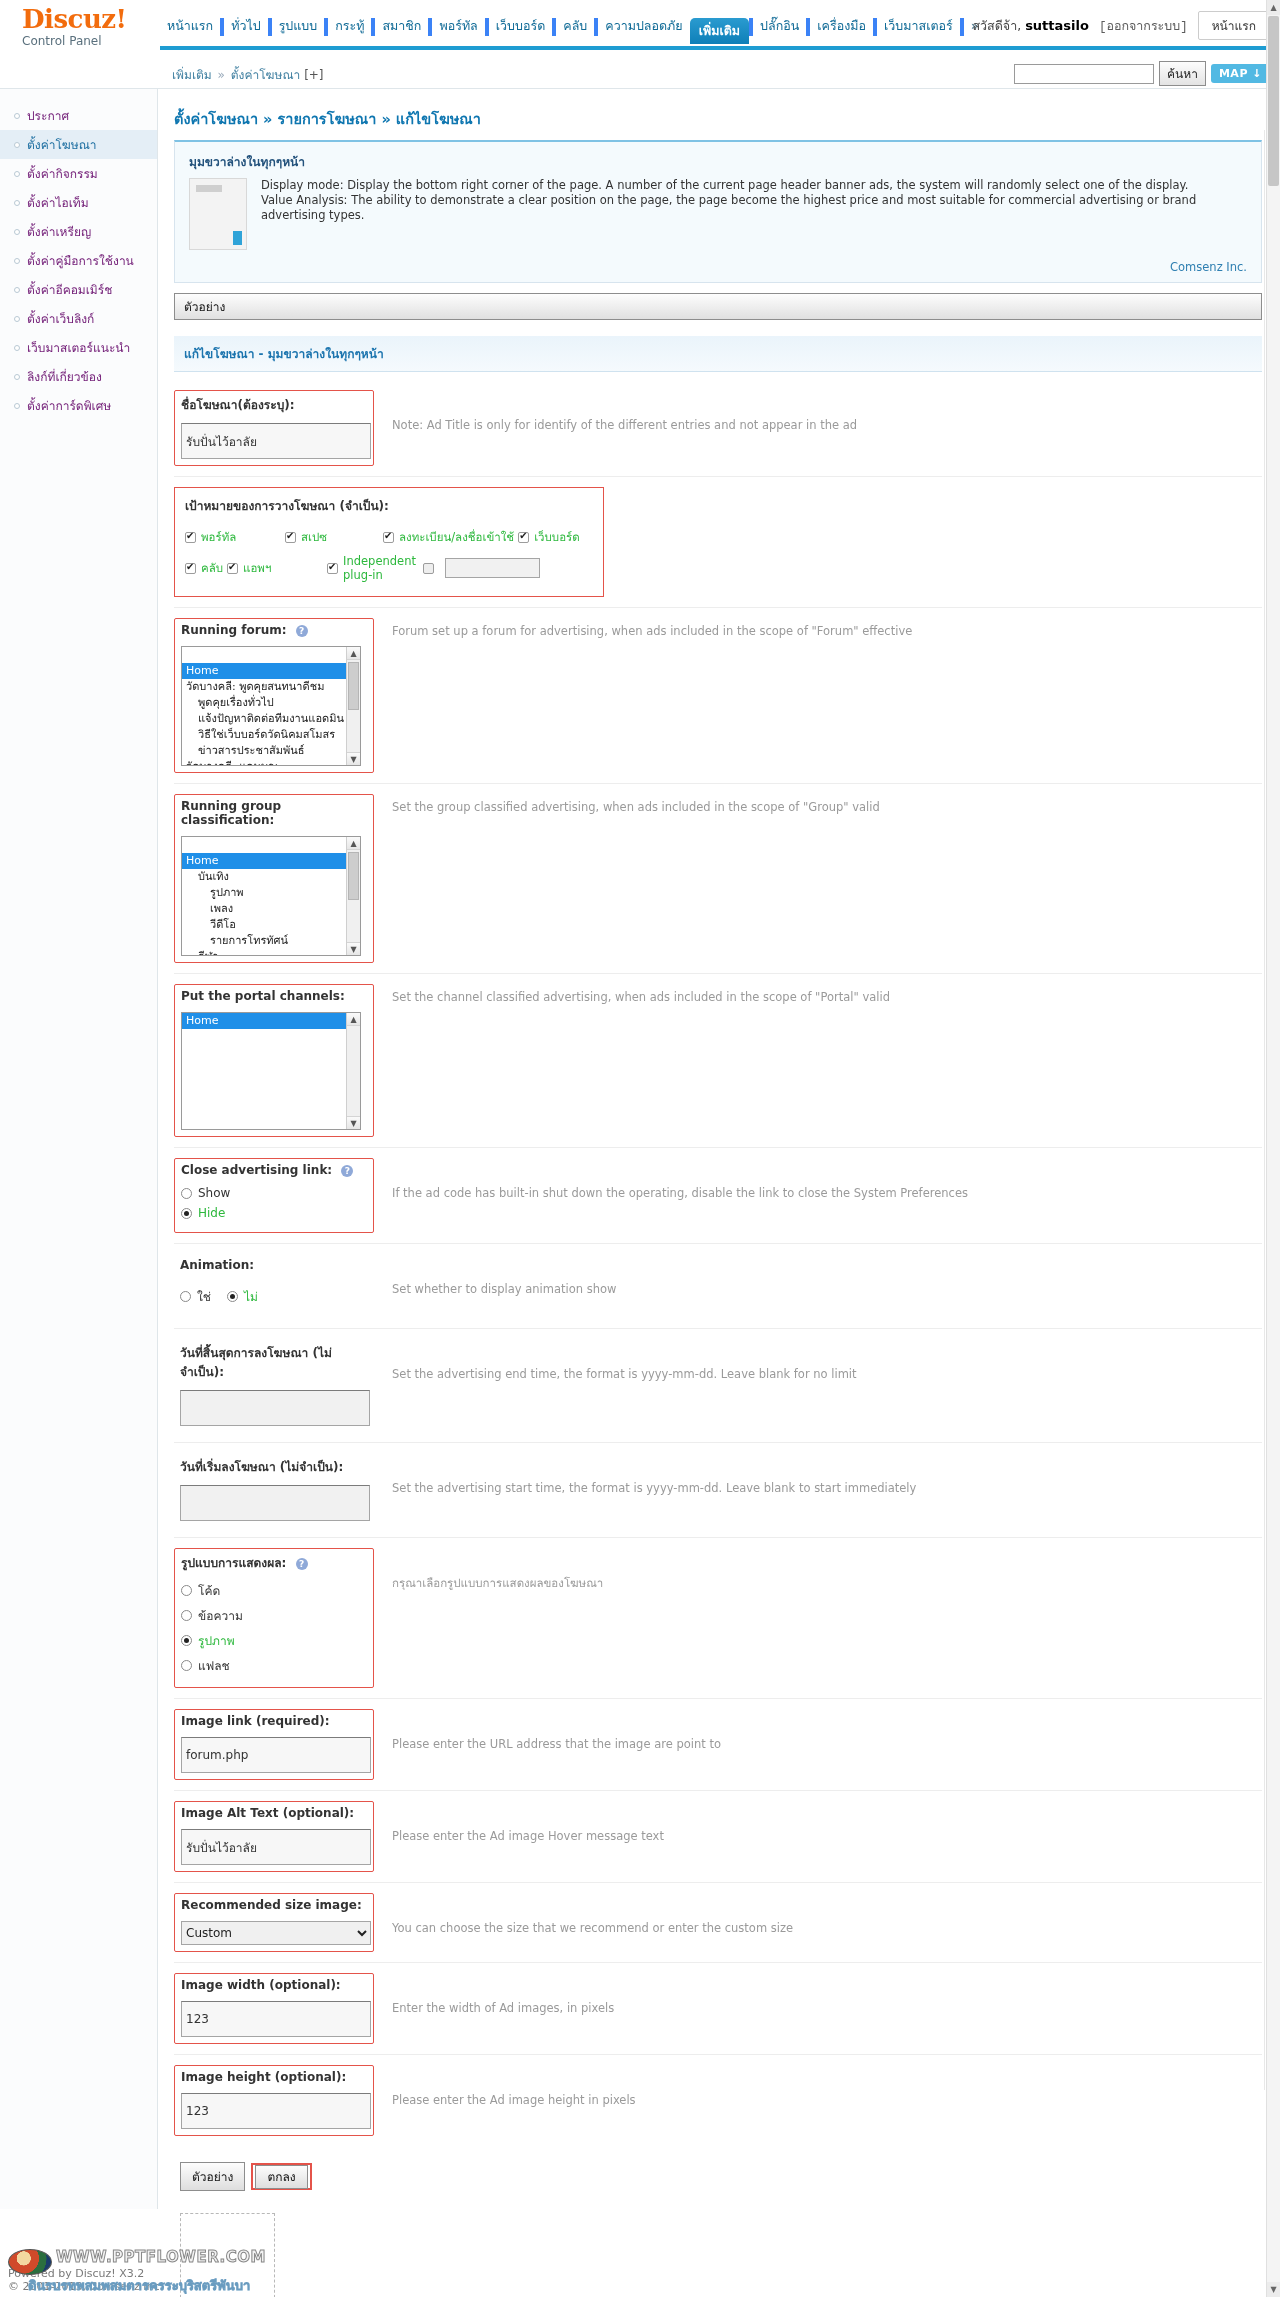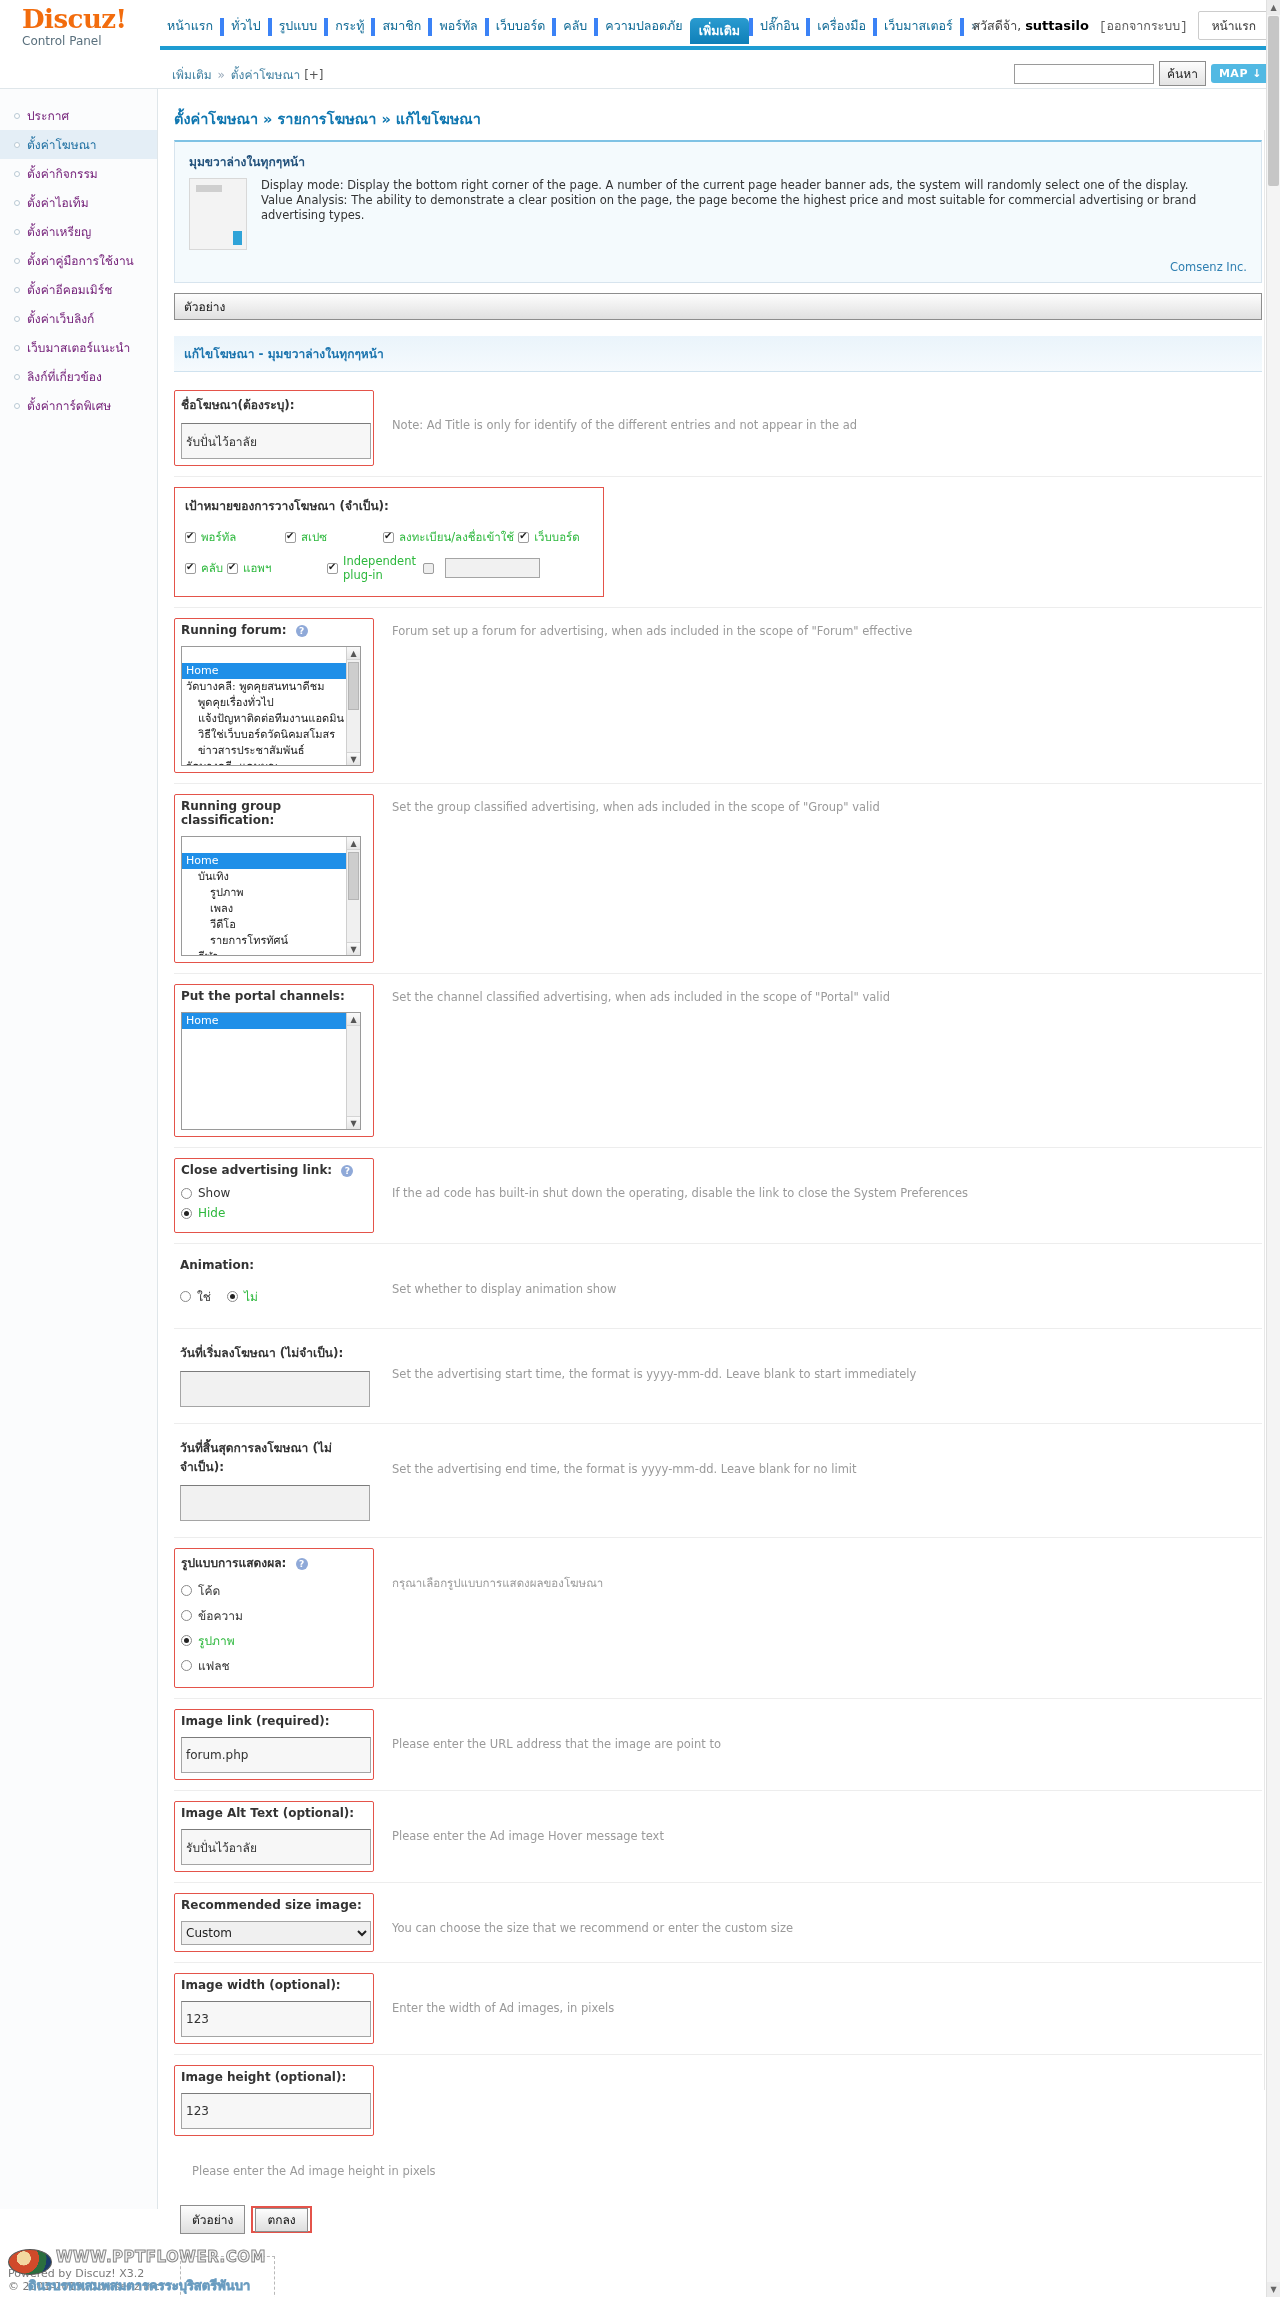--- a/index.html
+++ b/index.html
@@ -136,21 +136,21 @@
     padding:8px 10px; margin-bottom:8px;
   }
 
   
   .row{
     display:flex; align-items:flex-start;
     border-bottom:1px solid #ededed;
     padding:10px 0 10px 0;
     position:relative;
   }
-  .row.noborder{ border-bottom:0;flex-direction:column; }
+  .row.noborder{ border-bottom:0; }
   .fieldcol{ width:200px; flex:none; padding:4px 6px 6px 6px; }
   .fieldcol.boxed{
     border:1px solid #e4534a; border-radius:2px;
   }
   .lbl{ font-size:12px; font-weight:bold; color:#333; display:block; margin-bottom:9px;}
   .hint{
     font-size:11.5px; color:#9a9a9a; padding-top:28px; padding-left:18px; line-height:15px;
   }
   .hint.top{ padding-top:6px;}
   input.txt{
@@ -535,32 +535,32 @@
               </div><div class="radio-line inline">
                 <span class="rd on"></span>
                 <span class="rd-lbl green">ไม่</span>
               </div></div>
         </div>
         <div class="hint">Set whether to display animation show</div>
       </div>
 
       <div class="row">
         <div class="fieldcol">
+          <span class="lbl">วันที่สิ้นสุดการลงโฆษณา (ไม่จำเป็น):</span>
+          <input class="txt blank" value="" style="">
+        </div>
+        <div class="hint">Set the advertising end time, the format is yyyy-mm-dd. Leave blank for no limit</div>
+      </div>
+
+      <div class="row">
+        <div class="fieldcol">
           <span class="lbl">วันที่เริ่มลงโฆษณา (ไม่จำเป็น):</span>
           <input class="txt blank" value="" style="">
         </div>
         <div class="hint">Set the advertising start time, the format is yyyy-mm-dd. Leave blank to start immediately</div>
-      </div>
-
-      <div class="row">
-        <div class="fieldcol">
-          <span class="lbl">วันที่สิ้นสุดการลงโฆษณา (ไม่จำเป็น):</span>
-          <input class="txt blank" value="" style="">
-        </div>
-        <div class="hint">Set the advertising end time, the format is yyyy-mm-dd. Leave blank for no limit</div>
       </div>
 
       <div class="row">
         <div class="fieldcol boxed">
           <span class="lbl">
             <span>รูปแบบการแสดงผล:</span>
             <span class="help-icon">?</span>
           </span>
           <div id="rd-format">
               <div class="radio-line">

